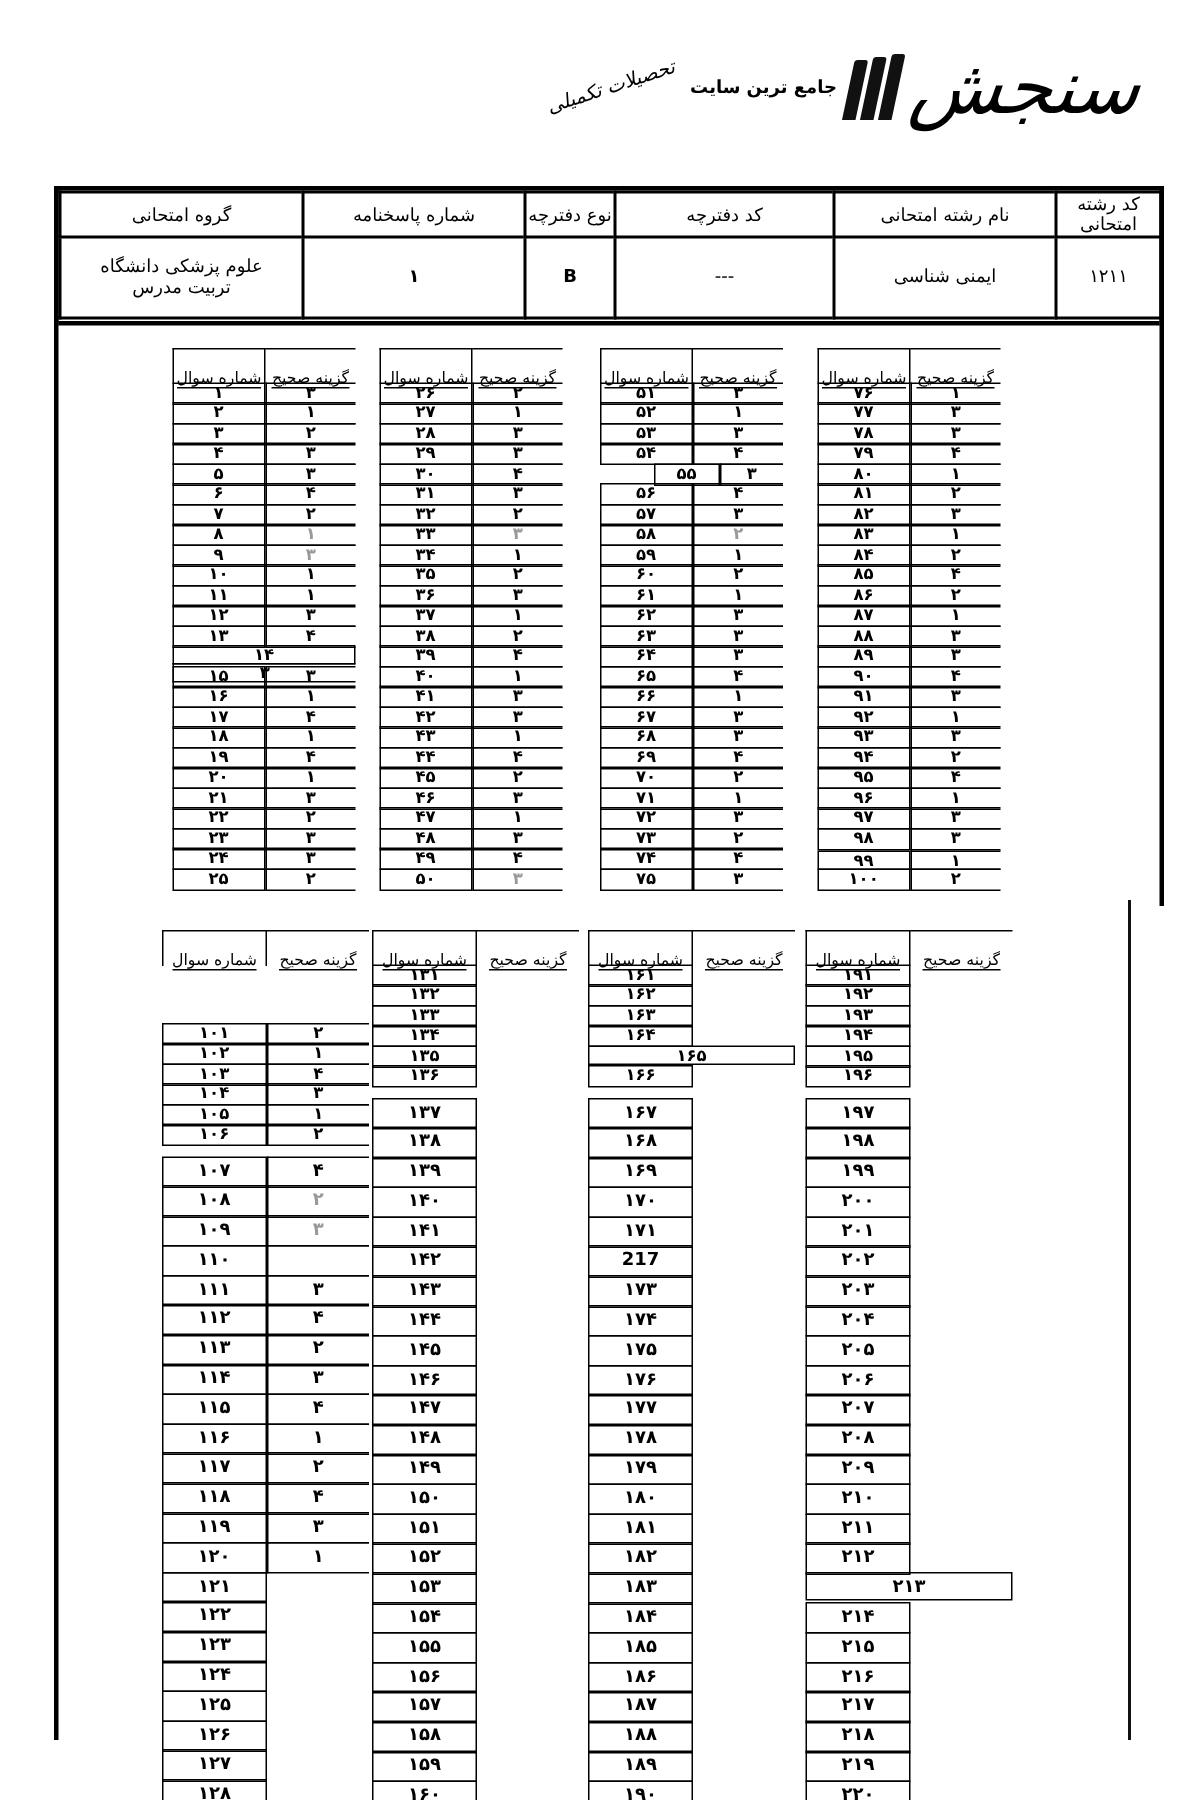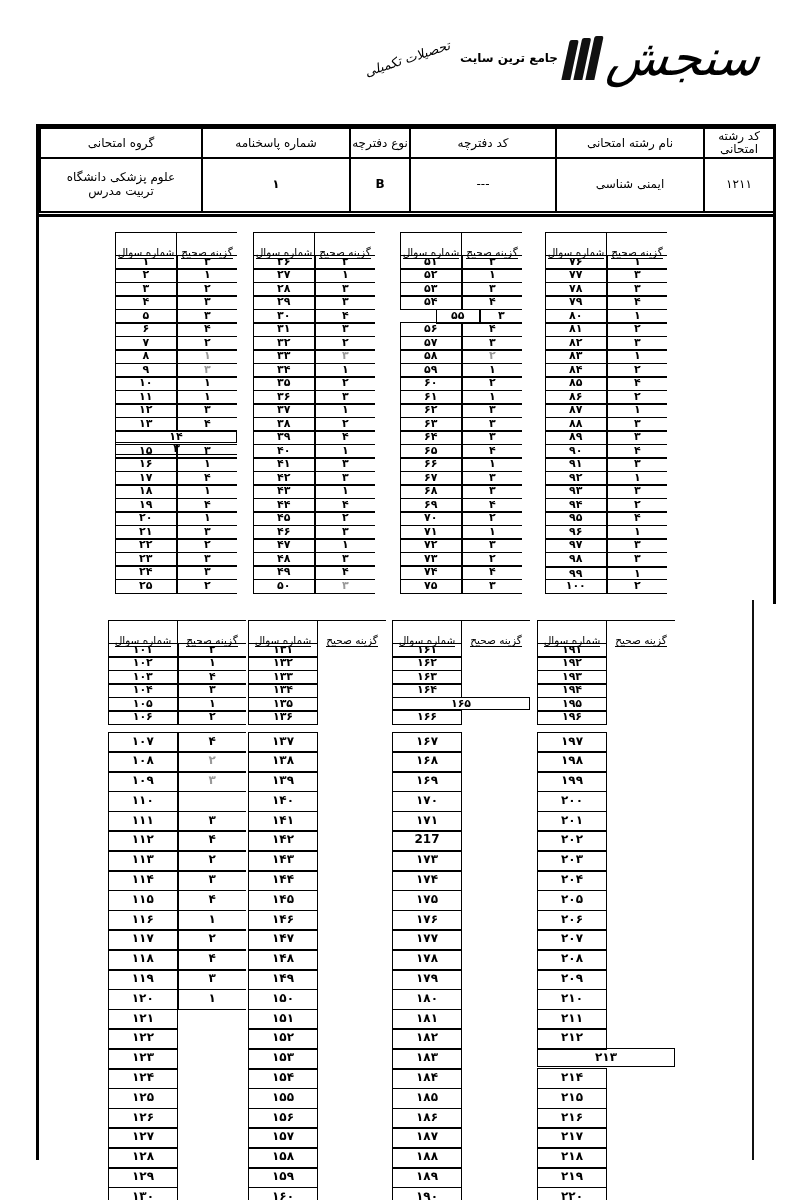--- a/index.html
+++ b/index.html
@@ -516,21 +516,21 @@
       <div class="row" style="direction: ltr;">
         <div class="q">۱۰۰</div>
         <div class="a">۲</div>
       </div>
     </div>
     <div class="block" style="left: 108px; top: 620px; width: 138px;">
       <div class="hdr" style="direction: ltr;">
         <div class="q-h"><span>شماره سوال</span></div>
         <div class="a-h"><span>گزینه صحیح</span></div>
       </div>
-      <div class="row" style="direction: ltr;">
+      <div class="row" style="direction: ltr; margin-top: 39px;">
         <div class="q">۱۰۱</div>
         <div class="a">۲</div>
       </div>
       <div class="row" style="direction: ltr;">
         <div class="q">۱۰۲</div>
         <div class="a">۱</div>
       </div>
       <div class="row" style="direction: ltr;">
         <div class="q">۱۰۳</div>
         <div class="a">۴</div>

